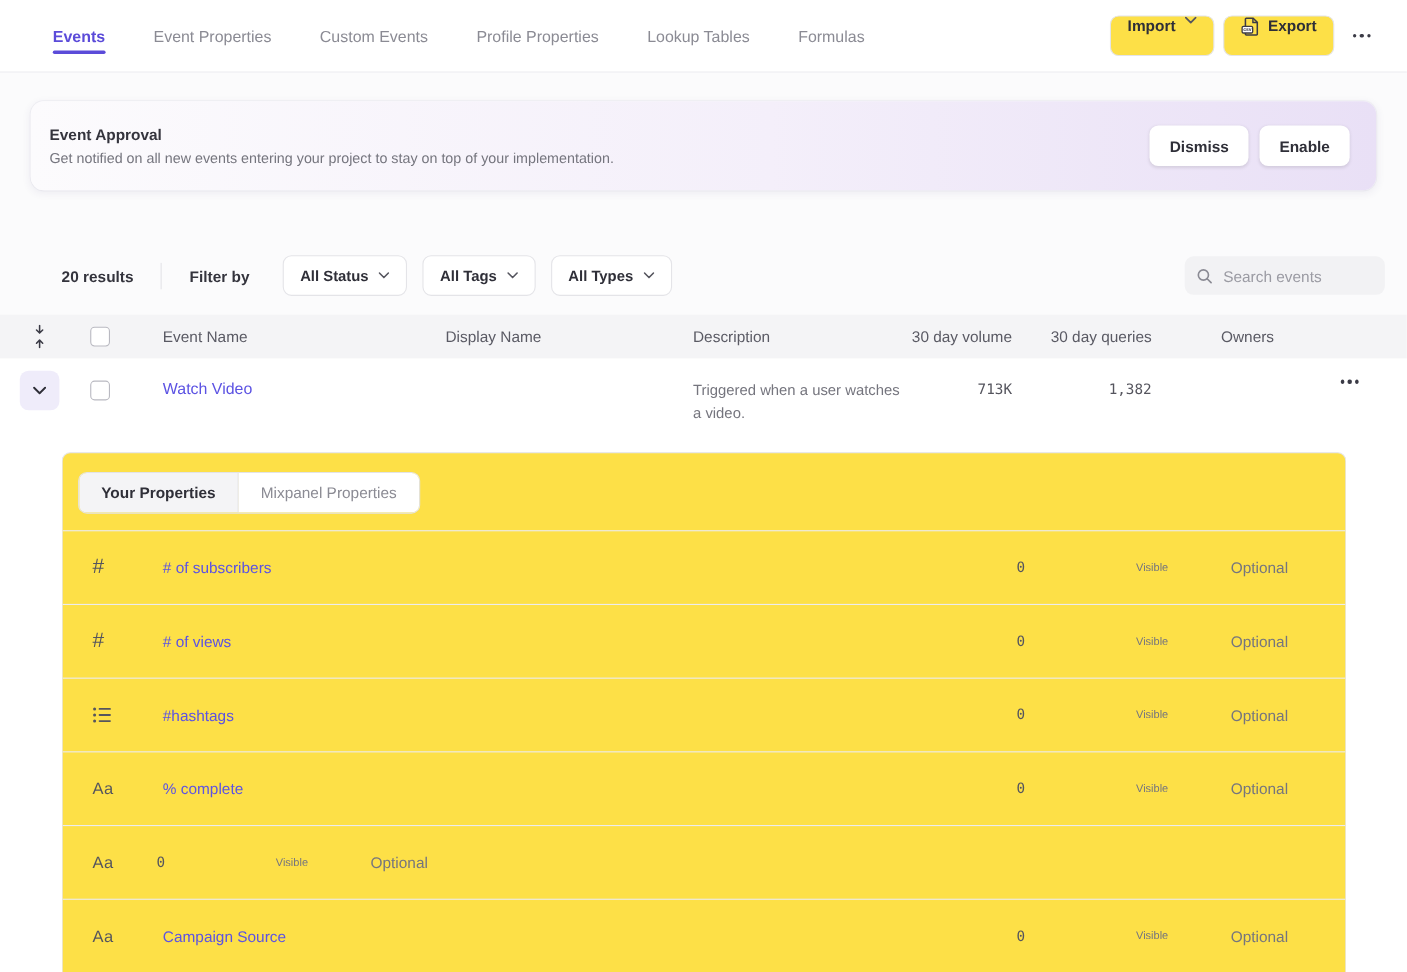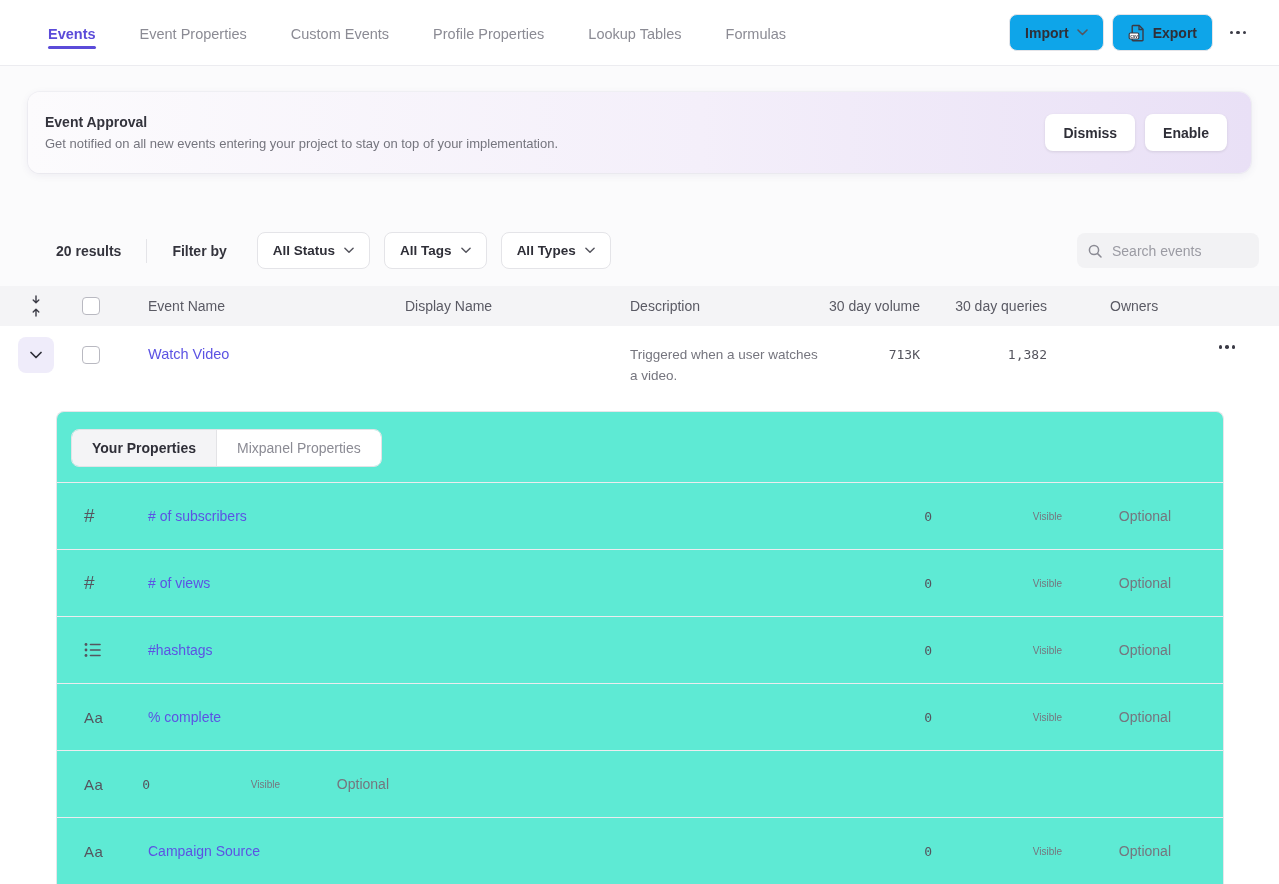--- a/index.html
+++ b/index.html
@@ -9,22 +9,22 @@
   
   .topnav { height:66px; background:#ffffff; border-bottom:1px solid #ececf0;
     display:flex; align-items:center; padding:0 24px 0 48px; }
   .tabs { display:flex; align-items:center; gap:44px; flex:1; }
   .tab { font-size:14.5px; color:#8b8b94; font-weight:500; cursor:pointer;
     position:relative; padding:22px 0 19px; }
   .tab.active { color:#5b4bd9; font-weight:700; }
   .tab.active::after { content:""; position:absolute; left:0; right:0; bottom:12px;
     height:3px; border-radius:3px; background:#5b4bd9; }
   .nav-actions { display:flex; align-items:center; gap:8px; }
-  .btn-outline { display:inline-flex; align-items:center; gap:8px; height:37px;
-    padding:0 15px; border:1px solid #e4e4e8; border-radius:8px; background:#0ea5e9;
+  .btn-outline { display:inline-flex; gap:8px; height:37px;
+    padding:0 15px; border:1px solid #e4e4e8; border-radius:8px; background:#fde047;
     font-size:14px; font-weight:600; color:#2f2f38; cursor:pointer; }
   .icon-btn { width:34px; height:34px; display:flex; align-items:center;
     justify-content:center; border-radius:8px; cursor:pointer; }
   .dots { display:inline-flex; gap:3px; }
   .dots i { width:3.5px; height:3.5px; border-radius:50%; background:#3b3b46; }
 
   
   .banner { margin:26px 28px 0; height:81px; border-radius:12px;
     background:linear-gradient(90deg,#fcfbfd 0%,#f4effa 55%,#e9e0f6 100%);
     box-shadow:0 2px 8px rgba(60,45,110,0.08), 0 0 0 1px rgba(60,45,110,0.04);
@@ -73,21 +73,21 @@
     background:#efecfa; border-radius:8px; display:flex; align-items:center;
     justify-content:center; }
   .link { color:#5c53e3; cursor:pointer; text-decoration:none; font-size:14.5px; }
   .event-name { margin-top:7px; }
   .desc-text { margin-top:6px; font-size:13.5px; line-height:21px; color:#75757e; }
   .num { font-family:"DejaVu Sans Mono", monospace; font-size:13px; color:#55555e;
     margin-top:9px; }
   .row-more { margin-top:7px; cursor:pointer; }
 
   
-  .panel { width:1168px; margin:12px 0 0 56px; background:#5eead4;
+  .panel { width:1168px; margin:12px 0 0 56px; background:#fde047;
     border:1px solid #e6e6ea; border-bottom:none; border-radius:8px 8px 0 0; }
   .panel-tabbar { padding:17px 14px 15px; border-bottom:1px solid #ececef; }
   .seg { display:inline-flex; border:1px solid #e3e3e6; border-radius:8px;
     overflow:hidden; }
   .seg-tab { padding:10px 20px; font-size:14px; cursor:pointer; background:#fff;
     color:#8b8b94; font-weight:500; }
   .seg-tab.active { background:#f4f4f6; color:#2f2f38; font-weight:700;
     border-right:1px solid #e3e3e6; }
   .prop-row { height:67px; display:flex; align-items:center; padding-left:27px;
     border-bottom:1px solid #ececef; }

